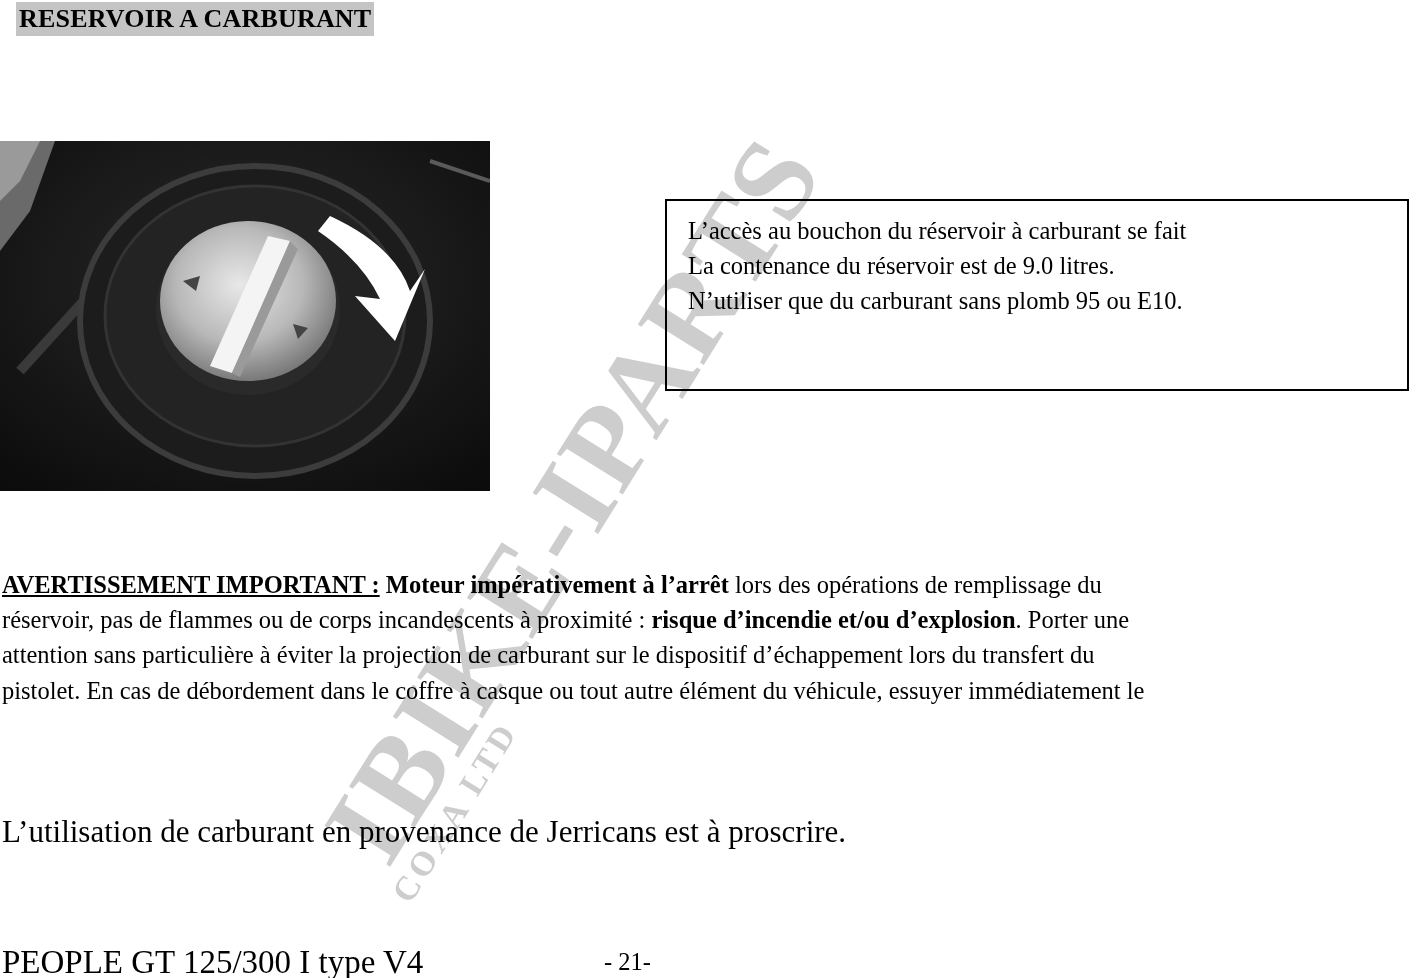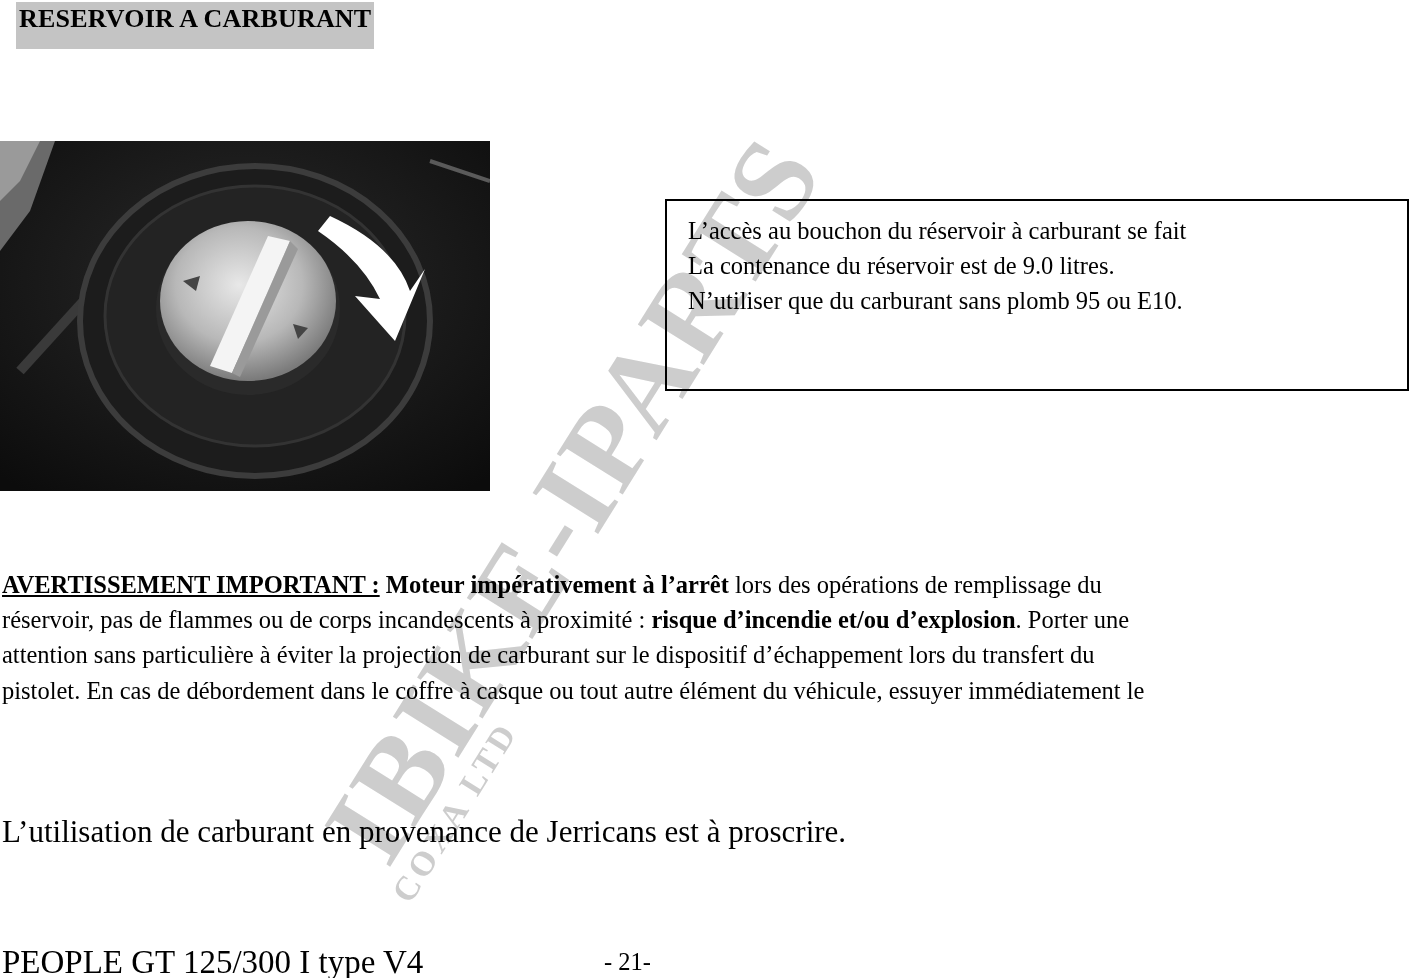--- a/index.html
+++ b/index.html
@@ -1,21 +1,21 @@
 <!DOCTYPE html>
 <html><head>
 <meta charset="utf-8">
 <style>
   html, body { margin: 0; padding: 0; background: #ffffff; }
   body {
     width: 1425px; height: 978px; position: relative; overflow: hidden;
     font-family: "Liberation Serif", "DejaVu Serif", serif; color: #000;
   }
   .title {
-    position: absolute; left: 16px; top: 2px; height: 47px;
+    position: absolute; left: 16px; top: 2px; height: 34px;
     padding: 0 3px; background: #c4c4c4;
     font-size: 26px; font-weight: bold; line-height: 34px; letter-spacing: 0.2px;
   }
   .photo {
     position: absolute; left: 0; top: 141px; width: 490px; height: 350px;
     background: #111; overflow: hidden;
   }
   .infobox {
     position: absolute; left: 665px; top: 199px; width: 744px; height: 192px;
     border: 2px solid #000; box-sizing: border-box; padding: 12px 0 0 21px;

